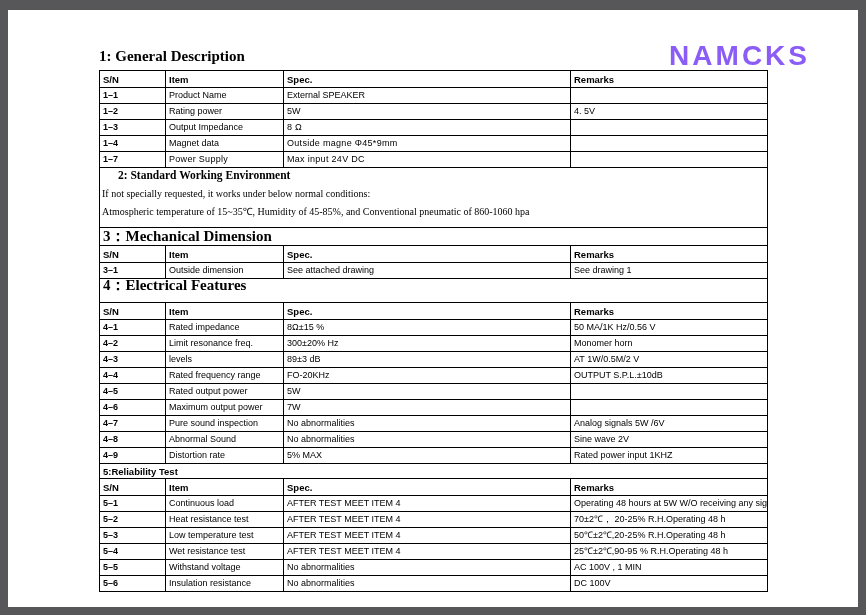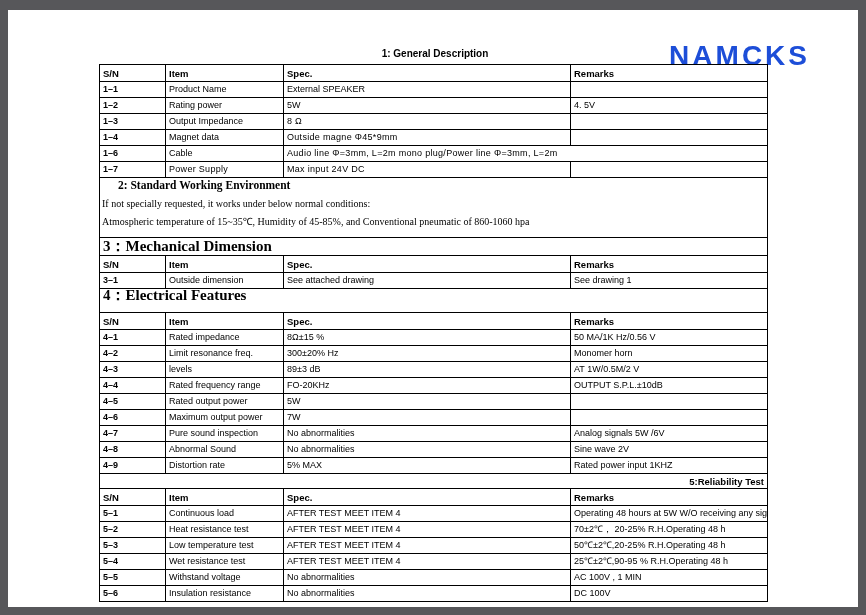--- a/index.html
+++ b/index.html
@@ -11,26 +11,26 @@
     background:#ffffff;
     position:relative;
     overflow:hidden;
     font-family:"Liberation Serif", serif;
     color:#000;
   }
   .logo {
     position:absolute; top:30px; right:48px;
     font-family:"Liberation Sans", sans-serif;
     font-weight:bold; font-size:28px; letter-spacing:3px;
-    color:#1d4ed8;
+    color:#8b5cf6;
   }
   .content { position:absolute; left:91px; top:38px; width:672px; }
   .title-1 {
-    font-family:Liberation Sans, sans-serif;
-    font-weight:bold; font-size:10px; margin:0 0 5px 0;text-align:center;
+    font-family:Liberation Serif, serif;
+    font-weight:bold; font-size:15px; margin:0 0 5px 0;
   }
   table.spec-table {
     border-collapse:collapse; table-layout:fixed; width:668px;
   }
   .spec-table td, .spec-table th {
     border:1px solid #000;
     padding:1px 3px;
     font-size:9px; line-height:11px;
     overflow:hidden; white-space:nowrap;
     text-align:left; vertical-align:middle;
@@ -51,21 +51,21 @@
     font-family:"Liberation Serif", serif;
     font-size:10px; margin:0 0 7px 0;
   }
   td.sec-head {
     font-family:"Liberation Serif", serif;
     font-weight:bold; font-size:15px; height:15px;
   }
   td.sec-head.tall { height:21px; vertical-align:top; }
   td.sec-head-sans {
     font-family:"Liberation Sans", sans-serif;
-    font-weight:bold; font-size:9.5px; height:12px;text-align:right;
+    font-weight:bold; font-size:9.5px; height:12px;
   }
 </style>
 </head>
 <body>
 
 <div class="frame">
   <div class="logo">NAMCKS</div>
 
   <div class="content">
     <div class="title-1">1: General Description</div>
@@ -103,25 +103,20 @@
         <td class="mono">8 Ω</td>
         <td class="ser"></td>
       </tr>
       <tr class="data">
         <td class="sn">1–4</td>
         <td class="ser">Magnet data</td>
         <td class="mono">Outside magne Φ45*9mm</td>
         <td class="ser"></td>
       </tr>
       <tr class="data">
-        <td class="sn">1–6</td>
-        <td class="ser">Cable</td>
-        <td class="mono" colspan="2">Audio line Φ=3mm, L=2m  mono plug/Power line Φ=3mm, L=2m</td>
-      </tr>
-      <tr class="data">
         <td class="sn">1–7</td>
         <td class="mono">Power Supply</td>
         <td class="mono">Max input 24V DC</td>
         <td class="ser"></td>
       </tr>
 
       <tr>
         <td class="sec2-cell" colspan="4">
           <div class="sec2-head">2: Standard Working Environment</div>
           <div class="sec2-line">If not specially requested, it works under below normal conditions:</div>

